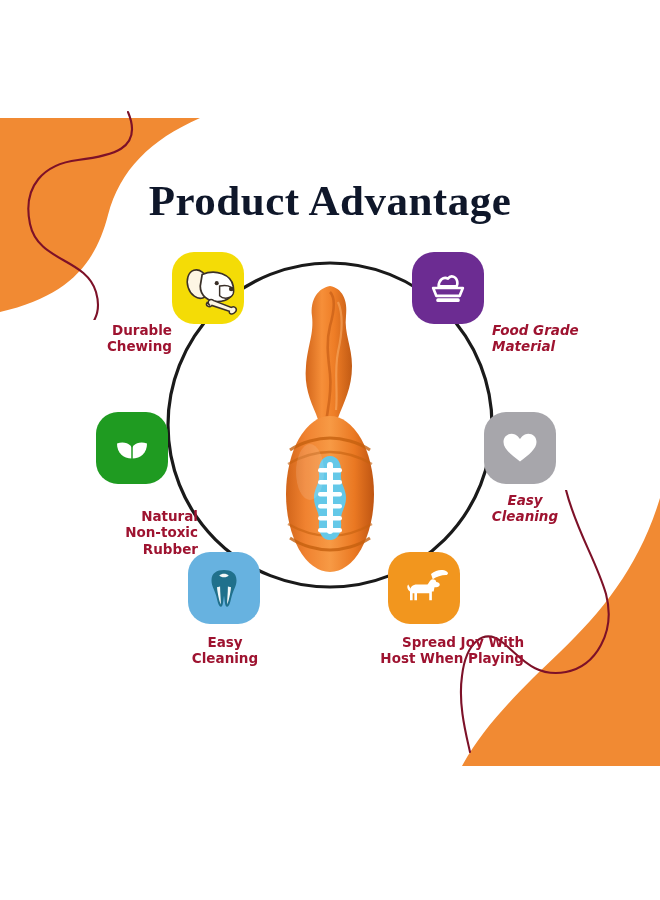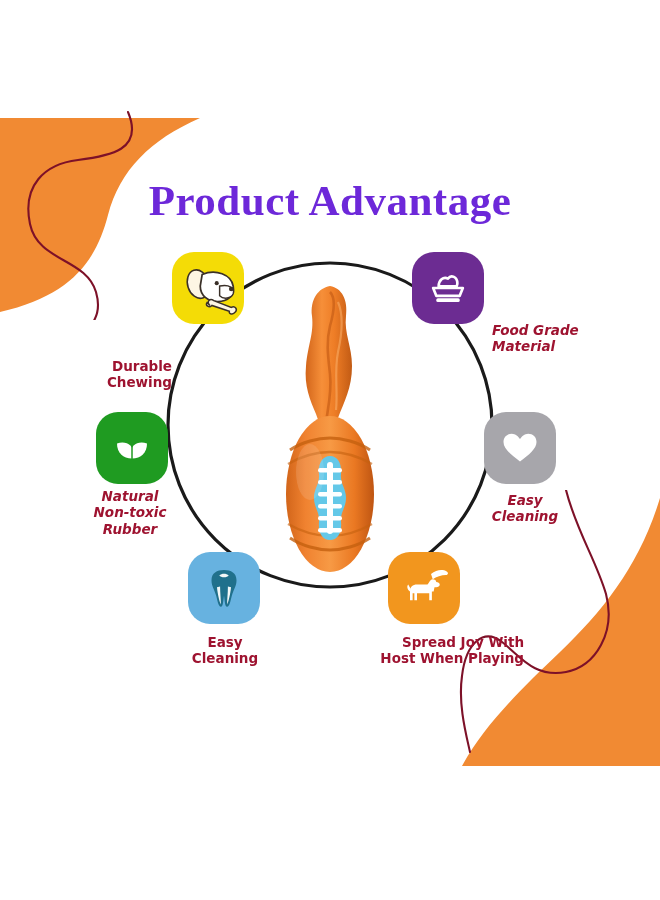--- a/index.html
+++ b/index.html
@@ -28,21 +28,21 @@
   #page-title {
     position: absolute;
     left: 0;
     top: 176px;
     width: 660px;
     text-align: center;
     font-family: "Liberation Serif", "DejaVu Serif", serif;
     font-size: 43px;
     font-weight: bold;
     letter-spacing: 0.5px;
-    color: #6d28d9;
+    color: #0f172a;
     white-space: nowrap;
   }
 
   
   #diagram {
     position: absolute;
     left: 0;
     top: 230px;
     width: 660px;
     height: 470px;
@@ -90,43 +90,43 @@
   }
 
   
   #node-durable-chewing { left: 88px; top: 22px; }
   #node-durable-chewing .icon-tile {
     position: absolute; left: 84px; top: 0;
     background: #f4dc06;
   }
   #node-durable-chewing .feature-label {
     position: absolute; left: -2px; top: 70px;
-    width: 86px; text-align: right; margin-top: 36px;
+    width: 86px; text-align: right;
   }
 
   
   #node-food-grade { left: 412px; top: 22px; }
   #node-food-grade .icon-tile {
     position: absolute; left: 0; top: 0;
     background: #6c2c92;
   }
   #node-food-grade .feature-label {
     position: absolute; left: 80px; top: 70px;
     width: 100px; text-align: left; font-style: italic;
   }
 
   
   #node-natural-rubber { left: 68px; top: 182px; }
   #node-natural-rubber .icon-tile {
     position: absolute; left: 28px; top: 0;
     background: #1f9b21;
   }
   #node-natural-rubber .feature-label {
-    position: absolute; left: -6px; top: 76px;
-    width: 136px; text-align: center; font-style: italic;
+    position: absolute; left: -6px; top: 96px;
+    width: 136px; text-align: right;
   }
 
   
   #node-easy-cleaning { left: 452px; top: 182px; }
   #node-easy-cleaning .icon-tile {
     position: absolute; left: 32px; top: 0;
     background: #a7a6ab;
   }
   #node-easy-cleaning .feature-label {
     position: absolute; left: 28px; top: 80px;

